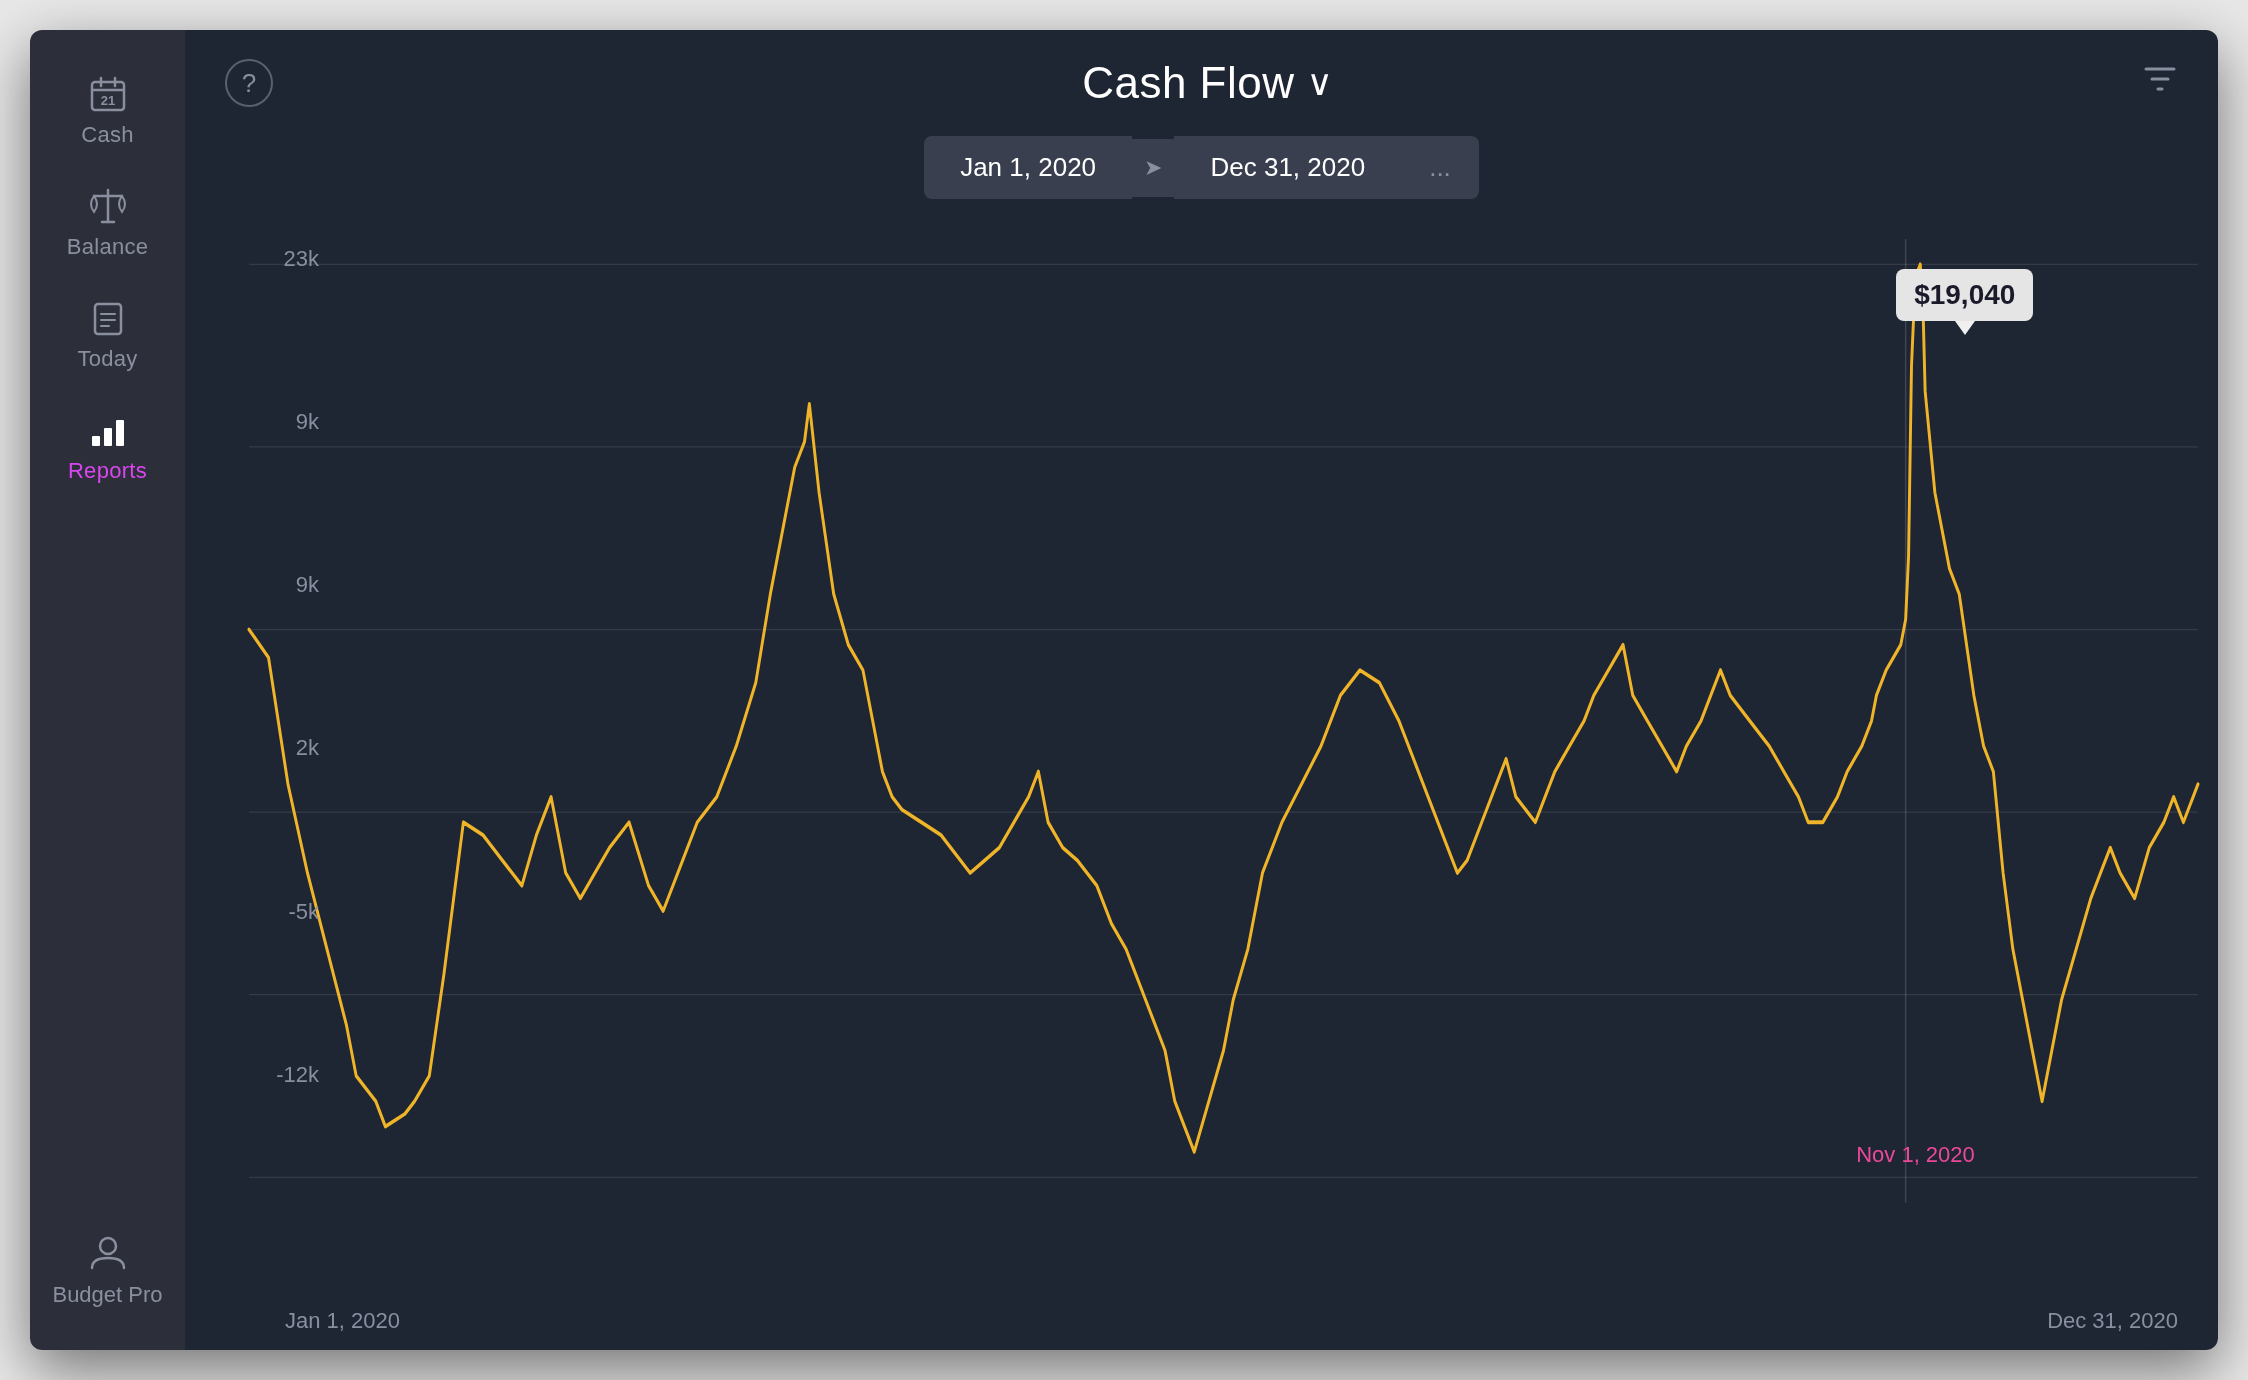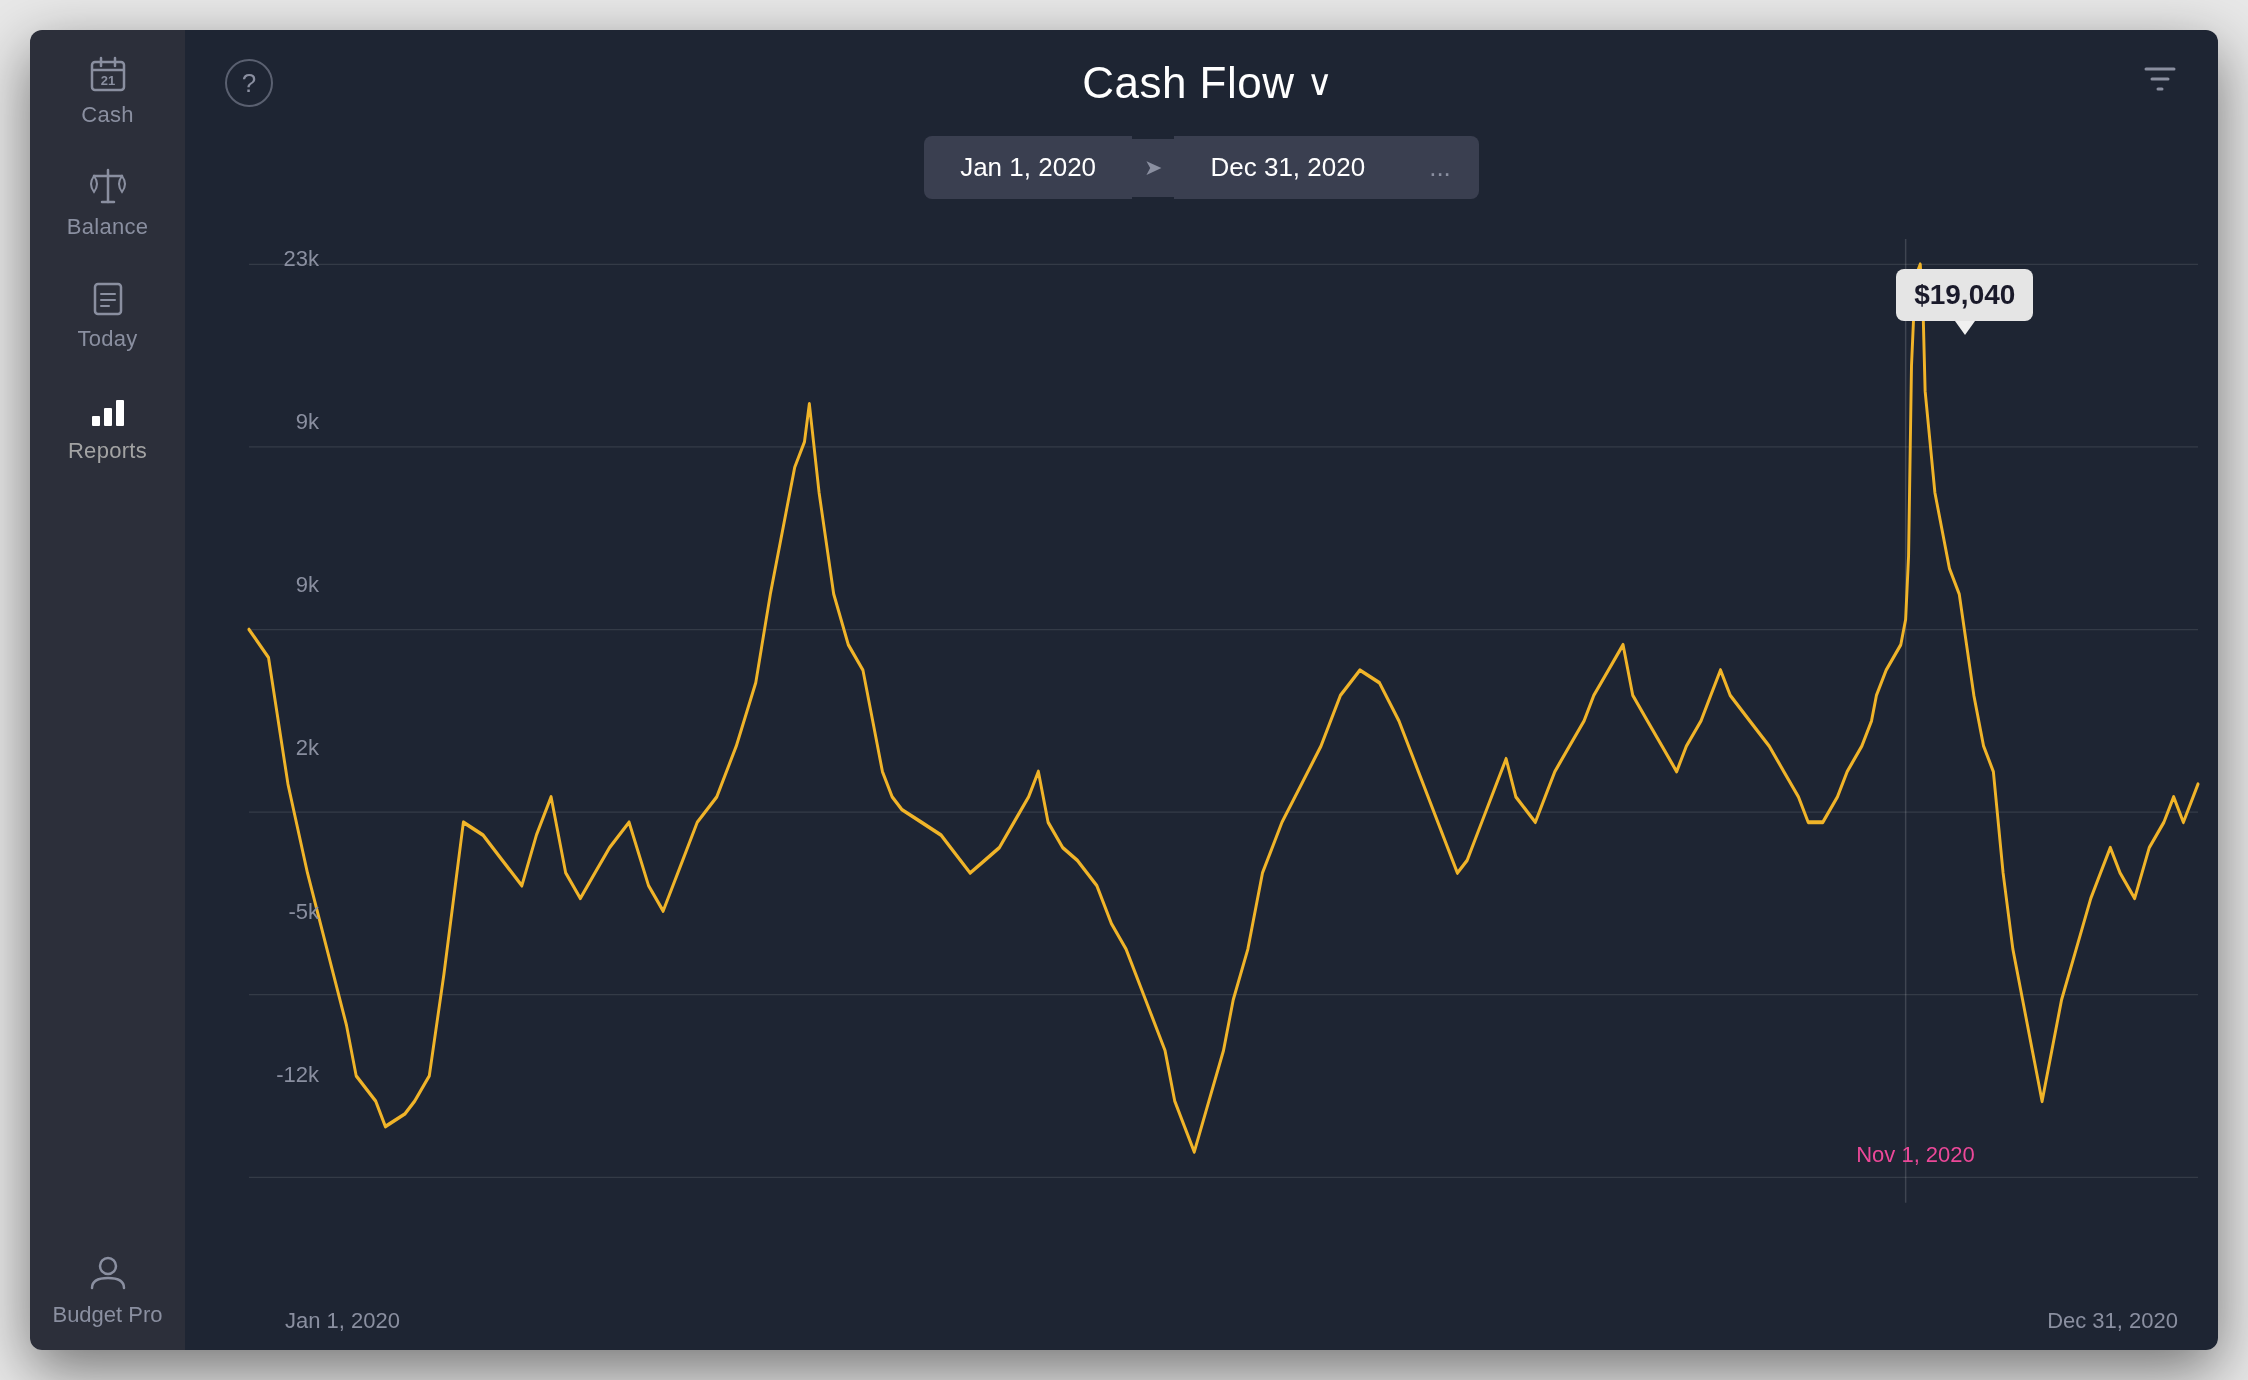--- a/index.html
+++ b/index.html
@@ -25,36 +25,36 @@
       overflow: hidden;
       box-shadow: 0 20px 60px rgba(0,0,0,0.5);
     }
     
     .sidebar {
       width: 155px;
       background: #2c2f3a;
       display: flex;
       flex-direction: column;
       align-items: center;
-      padding: 4px 0;
+      padding: 24px 0;
       flex-shrink: 0;
     }
     .sidebar-item {
       display: flex;
       flex-direction: column;
       align-items: center;
       padding: 18px 10px;
       width: 100%;
       cursor: pointer;
       color: #8a8fa0;
       font-size: 22px;
       gap: 6px;
     }
     .sidebar-item.active {
-      color: #a3a3a3;
+      color: #d946ef;
     }
     .sidebar-item .icon-svg {
       width: 44px;
       height: 44px;
       display: flex;
       align-items: center;
       justify-content: center;
     }
     .sidebar-item .label {
       font-size: 22px;

